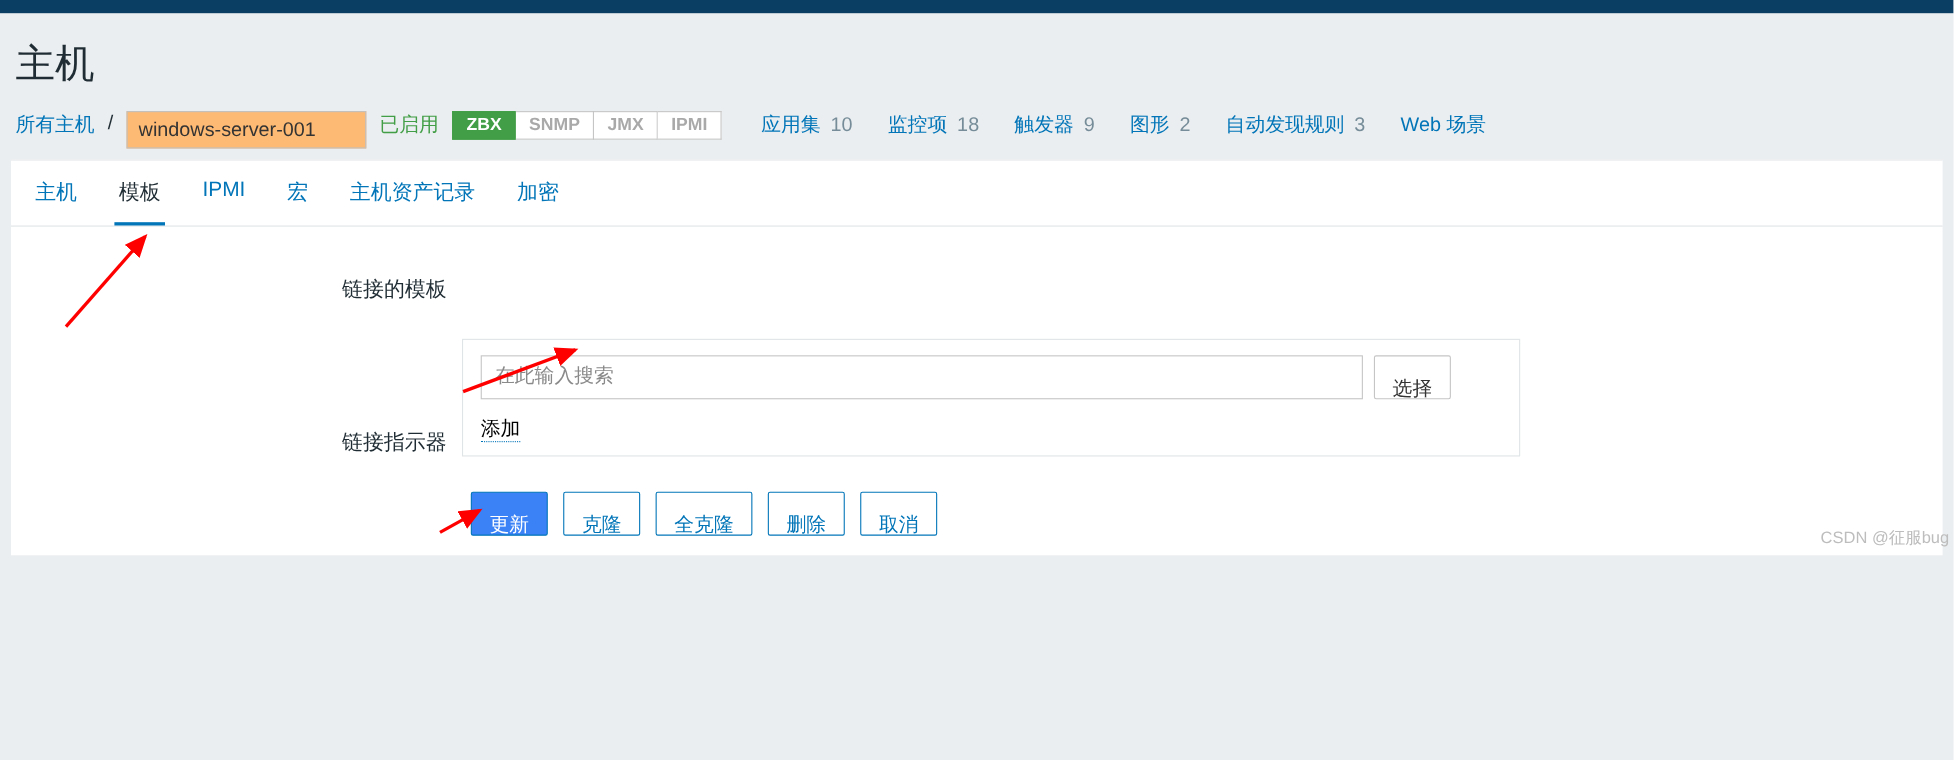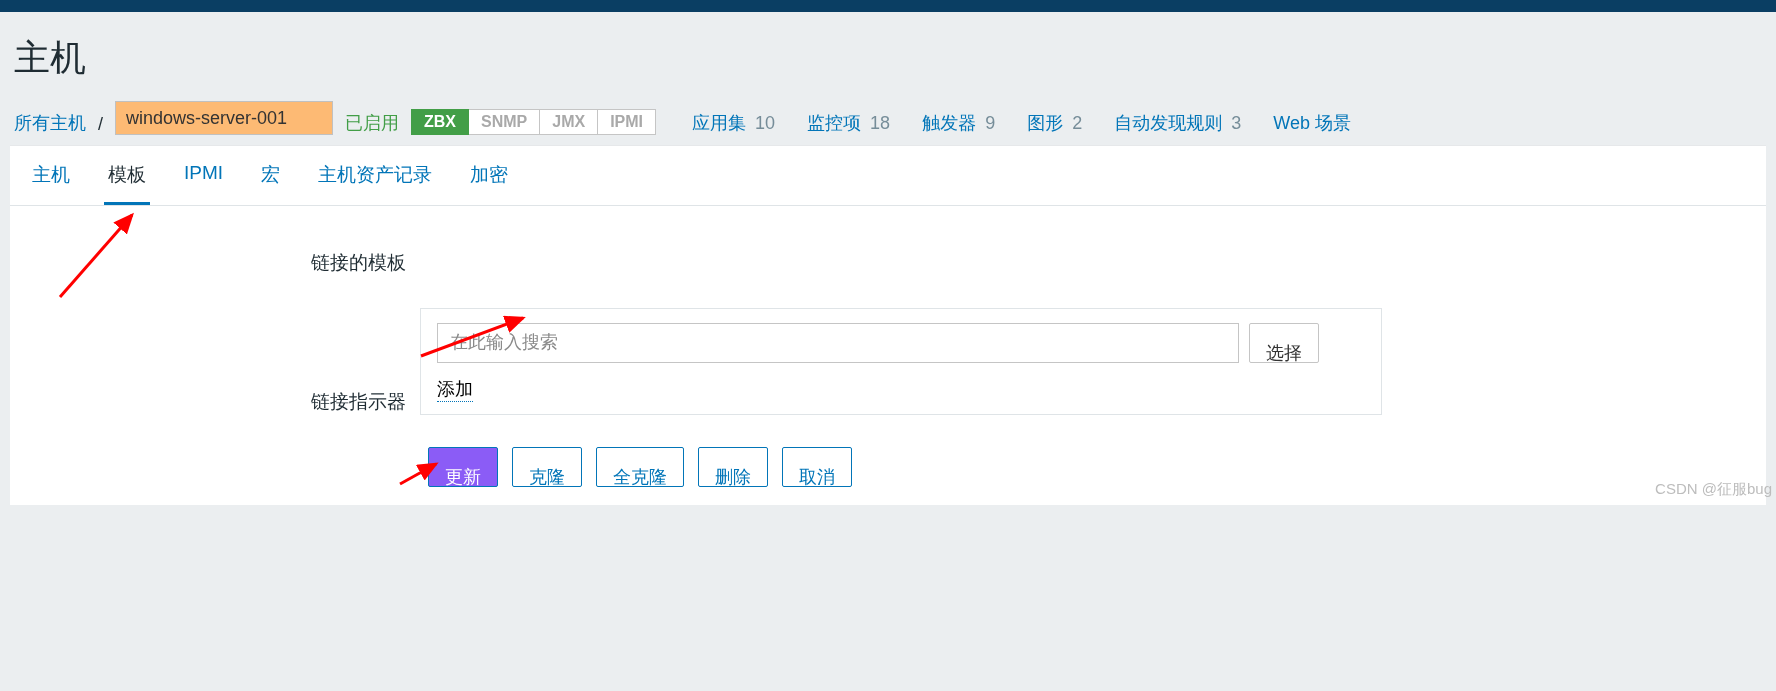--- a/index.html
+++ b/index.html
@@ -16,21 +16,21 @@
     width: 100%;
   }
   .page-title {
     font-size: 36px;
     font-weight: 400;
     padding: 22px 14px 18px;
     color: #1f2c33;
   }
   .host-bar {
     display: flex;
-    align-items: flex-end;
+    align-items: flex-start;
     gap: 12px;
     padding: 0 14px 10px;
     flex-wrap: wrap;
   }
   a.link { color: #0275b8; text-decoration: none; cursor: pointer; }
   .host-input {
     height: 34px;
     border: 1px solid #c0c0c0;
     background: #fdba74;
     padding: 0 10px;
@@ -121,21 +121,21 @@
     height: 40px;
     padding: 17px 16px;
     border: 1px solid #0275b8;
     background: #fff;
     color: #0275b8;
     font-size: 18px;
     cursor: pointer;
     border-radius: 2px;
   }
   .btn-primary {
-    background: #8b5cf6;
+    background: #3b82f6;
     color: #fff;
   }
   .dotted-link {
     color: #000000;
     border-bottom: 1px dotted #0275b8;
     cursor: pointer;
     display: inline-block;
     margin-top: 14px;
     margin-bottom: 8px;
   }

